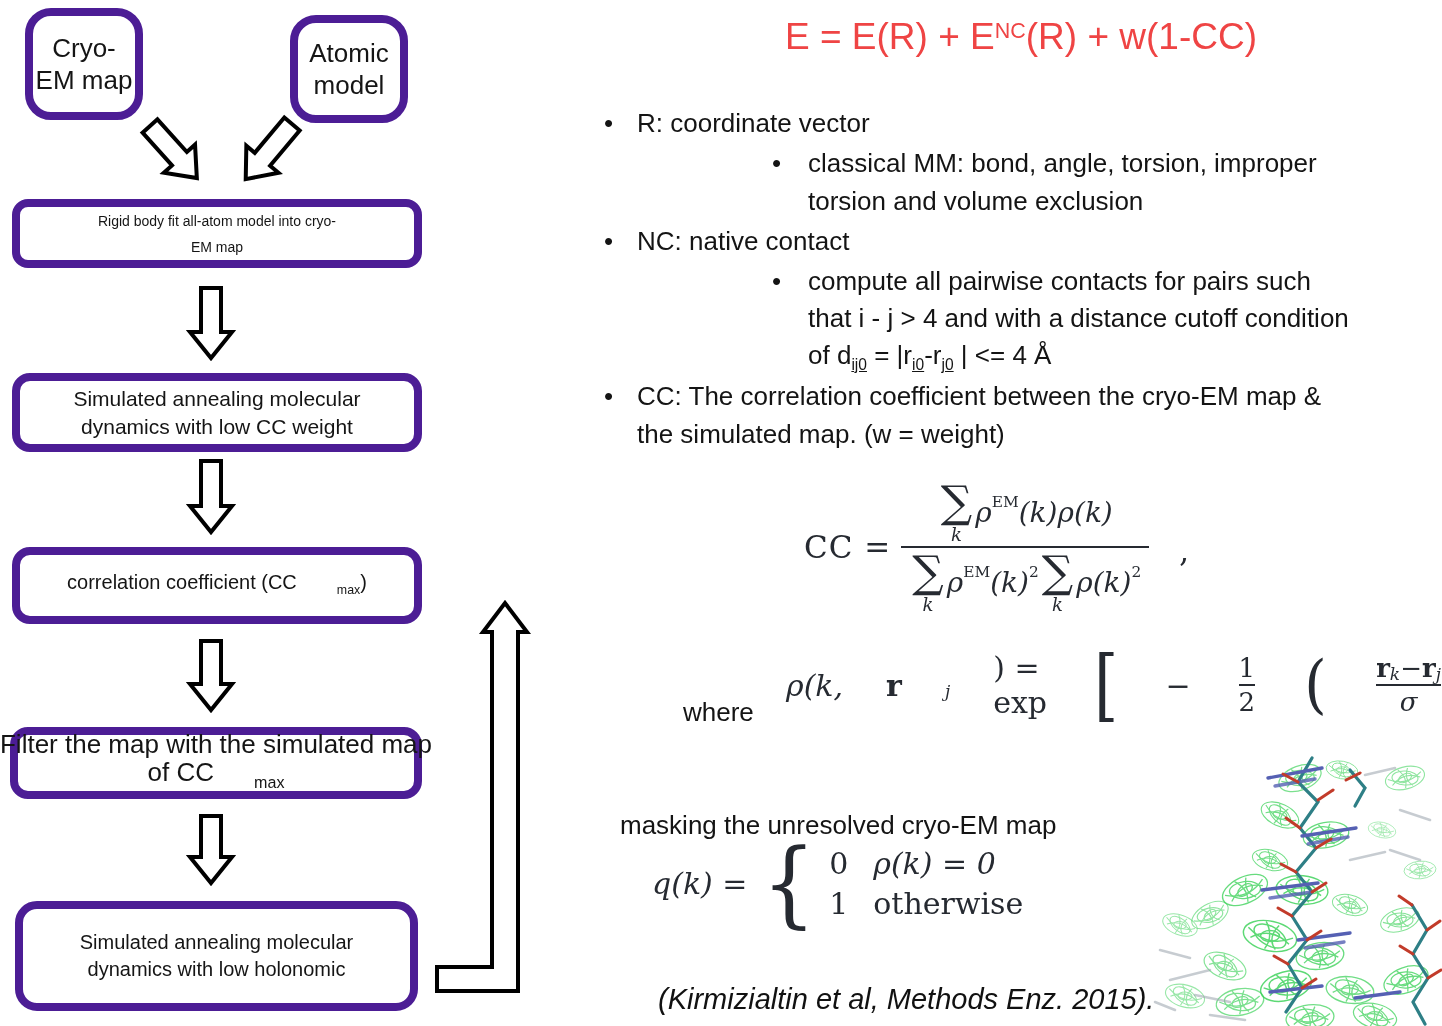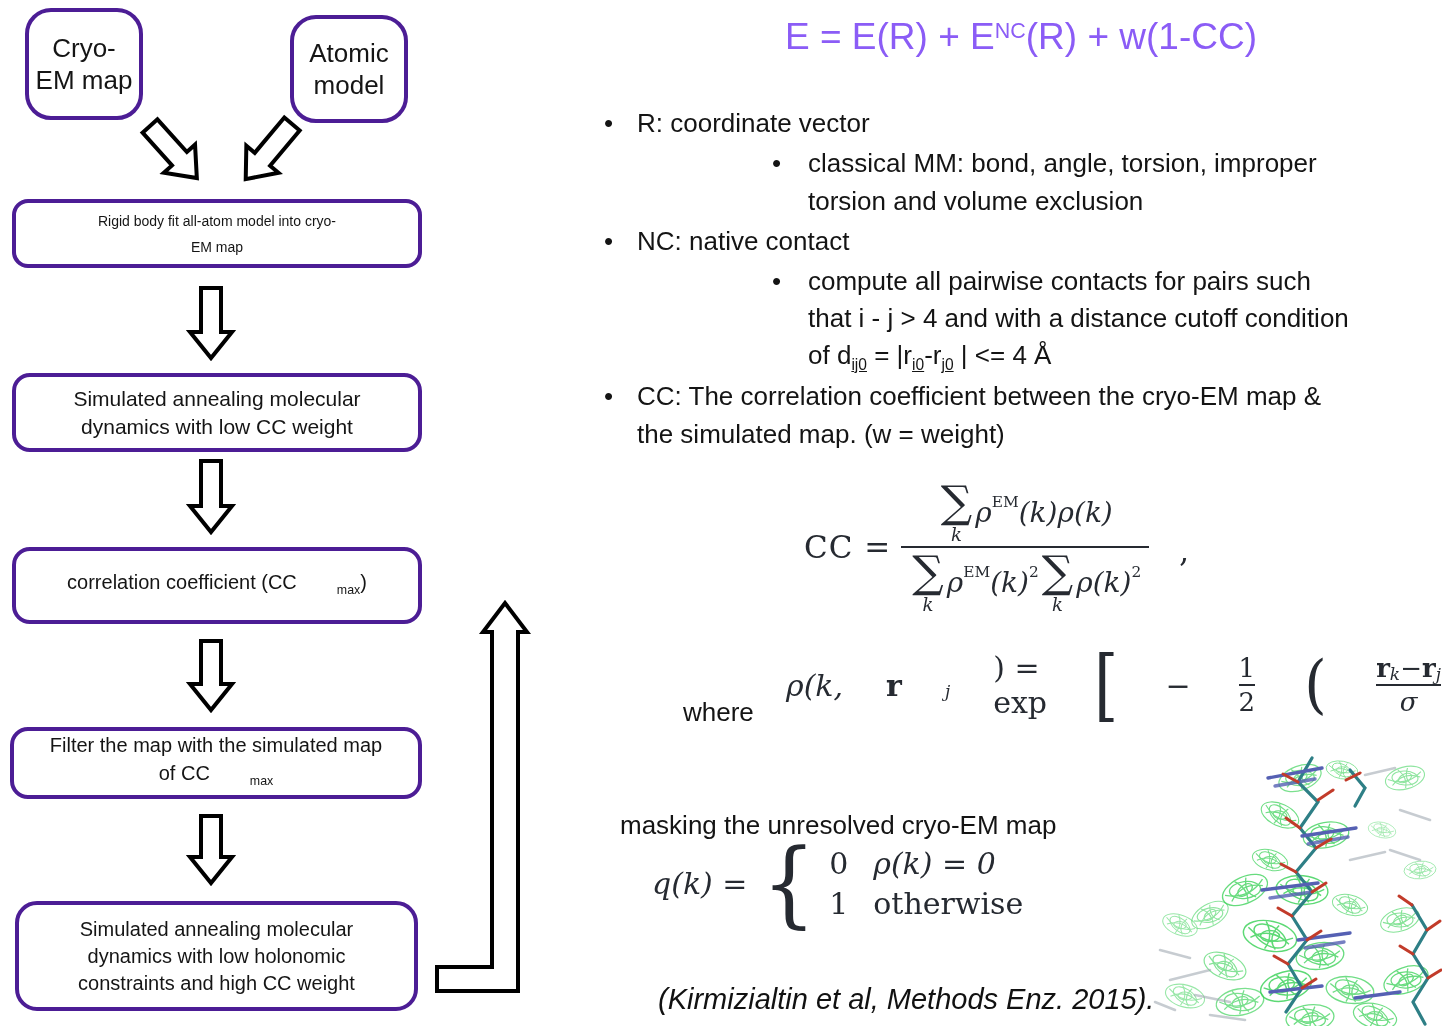--- a/index.html
+++ b/index.html
@@ -1,28 +1,28 @@
 <!DOCTYPE html>
 <html><head>
 <meta charset="utf-8">
 <style>
   html,body{margin:0;padding:0;background:#fff;}
   body{width:1442px;height:1026px;position:relative;overflow:hidden;
        font-family:"Liberation Sans",sans-serif;color:#141414;}
   
-  .fbox{position:absolute;box-sizing:border-box;border:4px solid #4c1d95;background:#fff;
+  .fbox{position:absolute;box-sizing:border-box;border:8px solid #4c1d95;background:#fff;
         border-radius:18px;display:flex;flex-direction:column;align-items:center;
         justify-content:center;text-align:center;color:#151515;z-index:2;}
   .fbox div{white-space:nowrap;}
   .fbox sub{font-size:0.62em;padding-left:40px;}
   .small-box{border-radius:26px;font-size:26px;line-height:32px;}
   .flow-svg{position:absolute;left:0;top:0;z-index:1;}
   
   .title-eq{position:absolute;left:600px;top:16px;width:842px;text-align:center;
-            font-size:37px;color:#8b5cf6;}
+            font-size:37px;color:#ef4444;}
   .title-eq .tsup{font-size:0.58em;position:relative;top:-0.5em;}
   .bl{position:absolute;font-size:26px;white-space:nowrap;color:#141414;line-height:34px;}
   .bl sub{font-size:0.6em;text-decoration:underline;}
   .dotb{position:absolute;font-size:26px;color:#141414;line-height:34px;}
   .plain-label{position:absolute;font-size:26px;white-space:nowrap;color:#141414;}
   .citation{position:absolute;font-size:29px;font-style:italic;white-space:nowrap;color:#111;}
   
   .eqfont{font-family:"DejaVu Serif",serif;color:#262a31;}
   .it{font-style:italic;}
   .vec{font-weight:bold;font-style:normal;}
@@ -89,29 +89,28 @@
 
 <div class="fbox" style="left:12px;top:373px;width:410px;height:79px;font-size:21px;line-height:28px;">
   <div>Simulated annealing molecular</div>
   <div>dynamics with low CC weight</div>
 </div>
 
 <div class="fbox" style="left:12px;top:547px;width:410px;height:77px;font-size:20px;line-height:28px;">
   <div><span>correlation coefficient (CC</span><sub>max</sub><span>)</span></div>
 </div>
 
-<div class="fbox" style="left:10px;top:727px;width:412px;height:72px;font-size:20px;line-height:28px;">
+<div class="fbox" style="left:10px;top:727px;width:412px;height:72px;font-size:26px;line-height:28px;">
   <div>Filter the map with the simulated map</div>
   <div><span>of CC</span><sub>max</sub></div>
 </div>
 
 <div class="fbox" style="left:15px;top:901px;width:403px;height:110px;font-size:20px;line-height:27px;border-radius:22px;">
   <div>Simulated annealing molecular</div>
   <div>dynamics with low holonomic</div>
-  <div>constraints and high CC weight</div>
 </div>
 
 <div class="title-eq"><span>E = E(R) + E</span><span class="tsup">NC</span><span>(R) + w(1-CC)</span></div>
 
 <span class="dotb" style="left:604px;top:106px;">•</span>
 <div class="bl" style="left:637px;top:106px;">R: coordinate vector</div>
 
 <span class="dotb" style="left:772px;top:146px;">•</span>
 <div class="bl" style="left:808px;top:146px;">classical MM: bond, angle, torsion, improper</div>
 <div class="bl" style="left:808px;top:184px;">torsion and volume exclusion</div>

